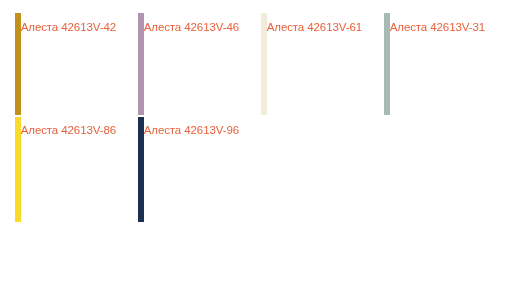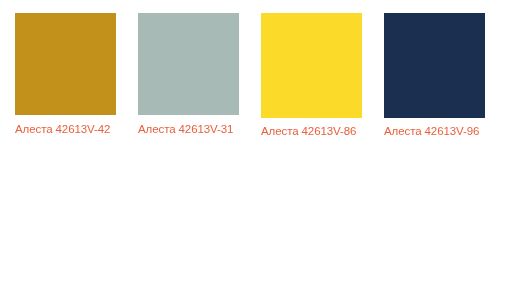--- a/index.html
+++ b/index.html
@@ -24,21 +24,21 @@
     display: flex;
     flex-wrap: wrap;
     align-content: flex-start;
     column-gap: 22px;
     row-gap: 0px;
   }
 
   .swatch-card {
     width: 101px;
     display: flex;
-    flex-direction: column;
+    flex-direction: row;
     margin-bottom: 2px;
   }
 
   .swatch-chip {
     width: 101px;
     height: 102px;
     display: block;
   }
 
   .swatch-label {
@@ -62,21 +62,29 @@
 </head>
 <body style="background-color: rgb(255, 255, 255);">
 
 <div class="palette">
 
   <div class="swatch-card">
     <span class="swatch-chip" style="background-color:#c1911b;"></span>
     <span class="swatch-label" style="color: rgb(232, 96, 60);">Алеста 42613V-42</span>
   </div>
 
+  <div class="swatch-card">
+    <span class="swatch-chip" style="background-color:#b295ac;"></span>
+    <span class="swatch-label" style="color: rgb(232, 96, 60);">Алеста 42613V-46</span>
+  </div>
 
+  <div class="swatch-card">
+    <span class="swatch-chip" style="background-color:#f2ebda;"></span>
+    <span class="swatch-label" style="color: rgb(232, 96, 60);">Алеста 42613V-61</span>
+  </div>
 
   <div class="swatch-card">
     <span class="swatch-chip" style="background-color:#a8bab5;"></span>
     <span class="swatch-label" style="color: rgb(232, 96, 60);">Алеста 42613V-31</span>
   </div>
 
   <div class="swatch-card row-2">
     <span class="swatch-chip" style="background-color:#fbda2a;"></span>
     <span class="swatch-label" style="color: rgb(232, 96, 60);">Алеста 42613V-86</span>
   </div>

